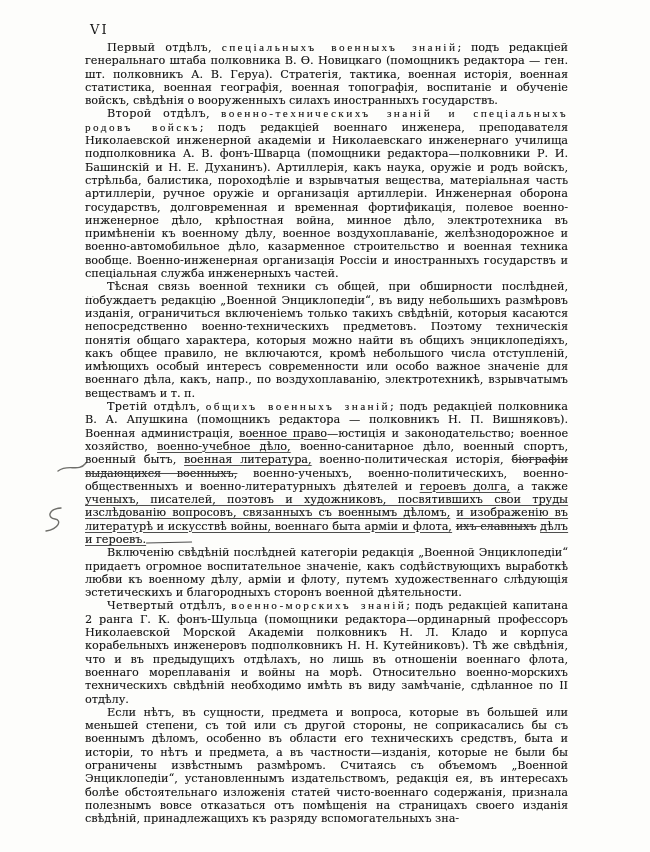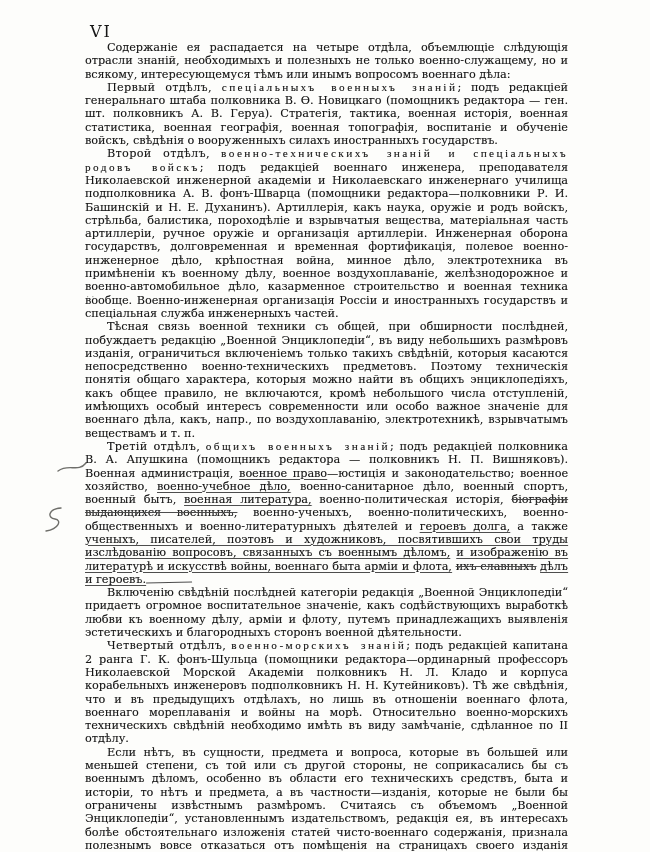--- a/index.html
+++ b/index.html
@@ -6,21 +6,21 @@
   .page {
     position:relative;
     width:650px; height:852px;
     background: radial-gradient(130% 110% at 50% 42%, #fdfdfb 68%, #f1f0ec 100%);
     overflow:hidden;
     font-family:"DejaVu Serif", serif;
     color:#161616;
   }
   .pageno {
     position:absolute; top:22px; left:90px;
-    font-size:16px; letter-spacing:2px;
+    font-size:13px; letter-spacing:2px;
   }
   .text-block {
     position:absolute; top:41px; left:85px; width:483px;
     font-size:11.2px; line-height:13.3px;
     text-align:justify;
     text-shadow:0.25px 0 0 rgba(25,25,25,0.35);
   }
   .para { margin:0; text-indent:22px; }
   .seg-p  { }
   .seg-b  { font-weight:normal; letter-spacing:0.03em; }
@@ -62,23 +62,22 @@
 
   <svg class="squiggle-upper" width="32" height="16" viewBox="0 0 32 16">
     <path d="M30 3 C22 13, 13 3, 2 11" fill="none" stroke="#555550" stroke-width="1.4" stroke-linecap="round" opacity="0.85"></path>
   </svg>
 
   <svg class="squiggle-lower" width="22" height="28" viewBox="0 0 22 28">
     <path d="M17 2 C4 3, 3 12, 11 13 C18 14, 15 23, 2 25" fill="none" stroke="#555550" stroke-width="1.4" stroke-linecap="round" opacity="0.85"></path>
   </svg>
 
   <div class="text-block">
-      <p class="para"><span class="seg-p">Содержаніе ея распадается на четыре отдѣла, объемлющіе слѣдующія отрасли знаній, необходимыхъ и полезныхъ не только военно-служащему, но и всякому, интересующемуся тѣмъ или инымъ вопросомъ военнаго дѣла:</span></p>
       <p class="para"><span class="seg-b">Первый отдѣлъ,</span><span class="seg-p"> </span><span class="seg-sp">спеціальныхъ военныхъ знаній</span><span class="seg-p">; подъ редакціей генеральнаго штаба полковника </span><span class="seg-i">В. Ѳ. Новицкаго</span><span class="seg-p"> (помощникъ редактора — ген. шт. полковникъ </span><span class="seg-i">А. В. Геруа</span><span class="seg-p">). Стратегія, тактика, военная исторія, военная статистика, военная географія, военная топографія, воспитаніе и обученіе войскъ, свѣдѣнія о вооруженныхъ силахъ иностранныхъ государствъ.</span></p>
       <p class="para"><span class="seg-b">Второй отдѣлъ,</span><span class="seg-p"> </span><span class="seg-sp">военно-техническихъ знаній и спеціальныхъ родовъ войскъ</span><span class="seg-p">; подъ редакціей военнаго инженера, преподавателя Николаевской инженерной академіи и Николаевскаго инженернаго училища подполковника </span><span class="seg-i">А. В. фонъ-Шварца</span><span class="seg-p"> (помощники редактора—полковники </span><span class="seg-i">Р. И. Башинскій</span><span class="seg-p"> и </span><span class="seg-i">Н. Е. Духанинъ</span><span class="seg-p">). Артиллерія, какъ наука, оружіе и родъ войскъ, стрѣльба, балистика, пороходѣліе и взрывчатыя вещества, матеріальная часть артиллеріи, ручное оружіе и организація артиллеріи. Инженерная оборона государствъ, долговременная и временная фортификація, полевое военно-инженерное дѣло, крѣпостная война, минное дѣло, электротехника въ примѣненіи къ военному дѣлу, военное воздухоплаваніе, желѣзнодорожное и военно-автомобильное дѣло, казарменное строительство и военная техника вообще. Военно-инженерная организація Россіи и иностранныхъ государствъ и спеціальная служба инженерныхъ частей.</span></p>
       <p class="para"><span class="seg-p">Тѣсная связь военной техники съ общей, при обширности послѣдней, побуждаетъ редакцію „Военной Энциклопедіи“, въ виду небольшихъ размѣровъ изданія, ограничиться включеніемъ только такихъ свѣдѣній, которыя касаются непосредственно военно-техническихъ предметовъ. Поэтому техническія понятія общаго характера, которыя можно найти въ общихъ энциклопедіяхъ, какъ общее правило, не включаются, кромѣ небольшого числа отступленій, имѣющихъ особый интересъ современности или особо важное значеніе для военнаго дѣла, какъ, напр., по воздухоплаванію, электротехникѣ, взрывчатымъ веществамъ и т. п.</span></p>
       <p class="para"><span class="seg-b">Третій отдѣлъ,</span><span class="seg-p"> </span><span class="seg-sp">общихъ военныхъ знаній</span><span class="seg-p">; подъ редакціей полковника </span><span class="seg-i">В. А. Апушкина</span><span class="seg-p"> (помощникъ редактора — полковникъ </span><span class="seg-i">Н. П. Вишняковъ</span><span class="seg-p">). Военная администрація, </span><span class="seg-u">военное право</span><span class="seg-p">—юстиція и законодательство; военное хозяйство, </span><span class="seg-u">военно-учебное дѣло,</span><span class="seg-p"> военно-санитарное дѣло, военный спортъ, военный бытъ, </span><span class="seg-u">военная литература,</span><span class="seg-p"> военно-политическая исторія, </span><span class="seg-st">біографіи выдающихся военныхъ,</span><span class="seg-p"> военно-ученыхъ, военно-политическихъ, военно-общественныхъ и военно-литературныхъ дѣятелей и </span><span class="seg-u">героевъ долга,</span><span class="seg-p"> а также </span><span class="seg-u">ученыхъ, писателей, поэтовъ и художниковъ, посвятившихъ свои труды изслѣдованію вопросовъ, связанныхъ съ военнымъ дѣломъ,</span><span class="seg-p"> </span><span class="seg-u">и изображенію въ литературѣ и искусствѣ войны, военнаго быта арміи и флота,</span><span class="seg-p"> </span><span class="seg-st">ихъ славныхъ</span><span class="seg-p"> </span><span class="seg-u">дѣлъ и героевъ.</span><span class="pen-tail"></span></p>
-      <p class="para"><span class="seg-p">Включенію свѣдѣній послѣдней категоріи редакція „Военной Энциклопедіи“ придаетъ огромное воспитательное значеніе, какъ содѣйствующихъ выработкѣ любви къ военному дѣлу, арміи и флоту, путемъ принадлежащихъ выявленія эстетическихъ и благородныхъ сторонъ военной дѣятельности.</span></p>
+      <p class="para"><span class="seg-p">Включенію свѣдѣній послѣдней категоріи редакція „Военной Энциклопедіи“ придаетъ огромное воспитательное значеніе, какъ содѣйствующихъ выработкѣ любви къ военному дѣлу, арміи и флоту, путемъ художественнаго слѣдующія эстетическихъ и благородныхъ сторонъ военной дѣятельности.</span></p>
       <p class="para"><span class="seg-b">Четвертый отдѣлъ,</span><span class="seg-p"> </span><span class="seg-sp">военно-морскихъ знаній</span><span class="seg-p">; подъ редакціей капитана 2 ранга </span><span class="seg-i">Г. К. фонъ-Шульца</span><span class="seg-p"> (помощники редактора—ординарный профессоръ Николаевской Морской Академіи полковникъ </span><span class="seg-i">Н. Л. Кладо</span><span class="seg-p"> и корпуса корабельныхъ инженеровъ подполковникъ </span><span class="seg-i">Н. Н. Кутейниковъ</span><span class="seg-p">). Тѣ же свѣдѣнія, что и въ предыдущихъ отдѣлахъ, но лишь въ отношеніи военнаго флота, военнаго мореплаванія и войны на морѣ. Относительно военно-морскихъ техническихъ свѣдѣній необходимо имѣть въ виду замѣчаніе, сдѣланное по II отдѣлу.</span></p>
       <p class="para"><span class="seg-p">Если нѣтъ, въ сущности, предмета и вопроса, которые въ большей или меньшей степени, съ той или съ другой стороны, не соприкасались бы съ военнымъ дѣломъ, особенно въ области его техническихъ средствъ, быта и исторіи, то нѣтъ и предмета, а въ частности—изданія, которые не были бы ограничены извѣстнымъ размѣромъ. Считаясь съ объемомъ „Военной Энциклопедіи“, установленнымъ издательствомъ, редакція ея, въ интересахъ болѣе обстоятельнаго изложенія статей чисто-военнаго содержанія, признала полезнымъ вовсе отказаться отъ помѣщенія на страницахъ своего изданія свѣдѣній, принадлежащихъ къ разряду вспомогательныхъ зна-</span></p>
     </div>
 
 </div>
 
 </body></html>

